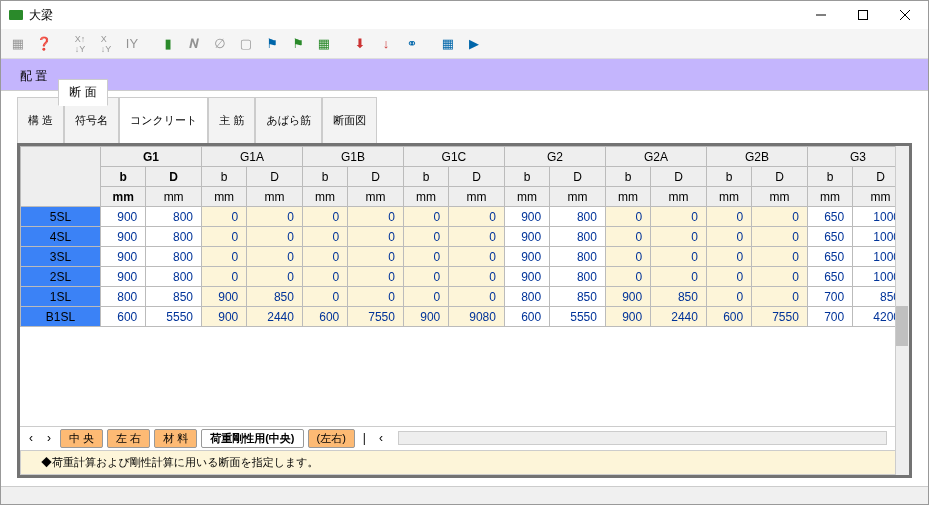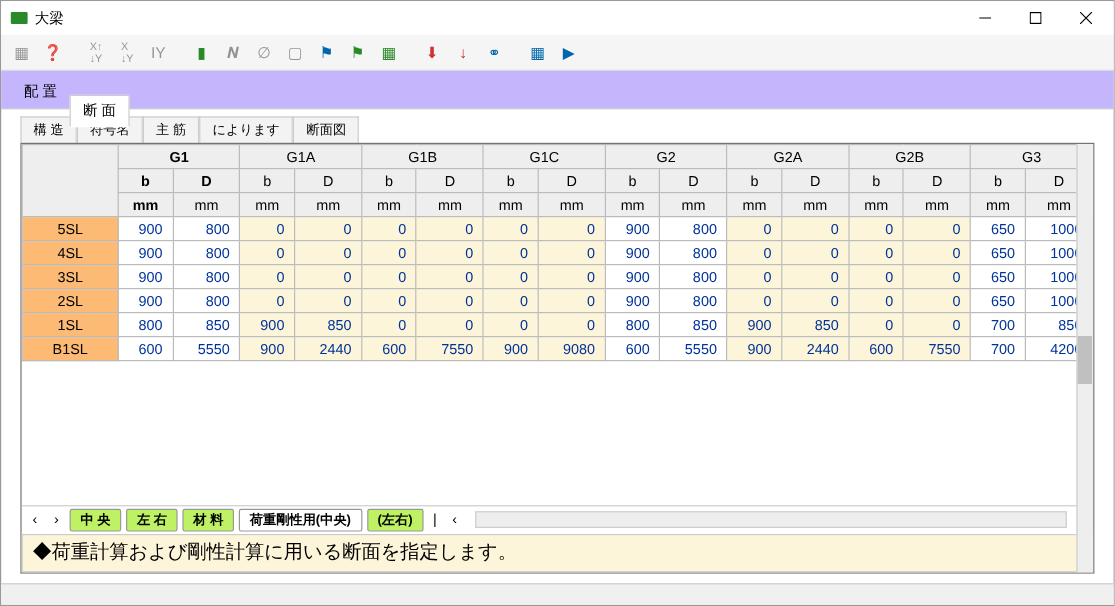--- a/index.html
+++ b/index.html
@@ -12,38 +12,38 @@
 .titlebar-btn { width: 42px; height: 26px; display: flex; align-items: center; justify-content: center; cursor: pointer; }
 .titlebar-btn svg { width: 10px; height: 10px; }
 .toolbar { height: 30px; display: flex; align-items: center; padding: 2px 6px; gap: 4px; border-bottom: 1px solid #ddd; background:#f5f5f5 }
 .tb-btn { width: 22px; height: 22px; display: flex; align-items: center; justify-content: center; border: 1px solid transparent; cursor: pointer; font-size: 13px; }
 .tb-btn.disabled { opacity: .4; cursor: default; }
 .tb-sep { width: 6px; }
 .tabs-main { display: flex; padding: 4px 8px 0 8px; gap: 0; border-bottom: 1px solid #ccc; background:#c4b5fd }
 .tab-main { padding: 4px 10px; border: 1px solid transparent; cursor: pointer; }
 .tab-main.active { background: #fff; border: 1px solid #ccc; border-bottom-color: #fff; position: relative; top: 16px; }
 .tabs-sub { display: flex; padding: 6px 16px 0 16px; gap: 0; }
-.tab-sub { padding: 3px 10px; border: 1px solid #ccc; border-bottom: none; cursor: pointer; background: #f3f3f3; font-size:11px;}
+.tab-sub { padding: 15px 10px; border: 1px solid #ccc; border-bottom: none; cursor: pointer; background: #f3f3f3; font-size:11px;}
 .tab-sub.active { background: #fff; }
 .content { flex: 1; padding: 0 16px 8px 16px; display: flex; flex-direction: column; min-height:0; }
-.grid-wrap { flex: 1; border: 1px solid #737373; overflow: hidden; position: relative; display:flex; flex-direction:column; min-height:0; }
+.grid-wrap { flex: 1; border: 3px solid #737373; overflow: hidden; position: relative; display:flex; flex-direction:column; min-height:0; }
 .grid-scroll { overflow: auto; flex:1; }
 table { border-collapse: collapse; width: 100%; }
 th, td { border: 1px solid #bbb; text-align: center; padding: 0; height: 20px; font-size: 12px; font-weight:normal;}
 th { background: #eee; }
-td.rowhead { background: #fdba74; }
+td.rowhead { background: #3b82f6; }
 td.val { color: #003399; text-align:right; padding-right:8px;}
 td.yl { background: #fdf5d9; }
 .group-th { font-weight: bold; }
 .bottom-tabs { display: flex; align-items: center; padding: 2px 4px; border-top: 1px solid #ccc; gap:4px;}
 .btab-nav { width: 14px; text-align:center; cursor:pointer; }
-.btab { padding: 1px 8px; border: 1px solid #999; border-radius: 2px; font-size: 11px; cursor: pointer; background:#bef264;font-weight:bold;}
+.btab { padding: 1px 8px; border: 1px solid #999; border-radius: 2px; font-size: 11px; cursor: pointer; background:#fdba74;}
 .btab.active { background: #fff; font-weight:bold;}
 .hscroll-stub { flex:1; height:14px; background:#eee; border:1px solid #ccc; margin-left:6px;}
-.info { border: 1px solid #ccc; background: #fdf5d9; padding: 4px 8px; font-size: 16px; line-height:1.4;}
+.info { border: 1px solid #ccc; background: #fdf5d9; padding: 4px 20px; font-size: 11px; line-height:1.4;}
 .statusbar { height: 18px; border-top: 1px solid #ccc; background:#f0f0f0;}
 .vscroll-stub{position:absolute;right:0;top:0;bottom:0;width:14px;background:#eee;border-left:1px solid #ccc;}
 .vthumb{position:absolute;right:1px;width:12px;height:40px;background:#c0c0c0;top:160px;}
 </style>
 </head>
 <body>
 
 <div class="window">
 
   <div class="titlebar">
@@ -93,22 +93,23 @@
   </div>
 
   <div class="tabs-main">
     <div class="tab-main">配 置</div>
     <div class="tab-main active">断 面</div>
   </div>
 
   <div class="tabs-sub">
     <div class="tab-sub">構 造</div>
     <div class="tab-sub">符号名</div>
+    <div class="tab-sub active">コンクリート</div>
     <div class="tab-sub">主 筋</div>
-    <div class="tab-sub">によります</div>
+    <div class="tab-sub">あばら筋</div>
     <div class="tab-sub">断面図</div>
   </div>
 
   <div class="content">
     <div class="grid-wrap">
       <div class="grid-scroll">
         <table id="data-table">
             <thead>
               <tr>
                 <th rowspan="3" style="width:80px"></th>

